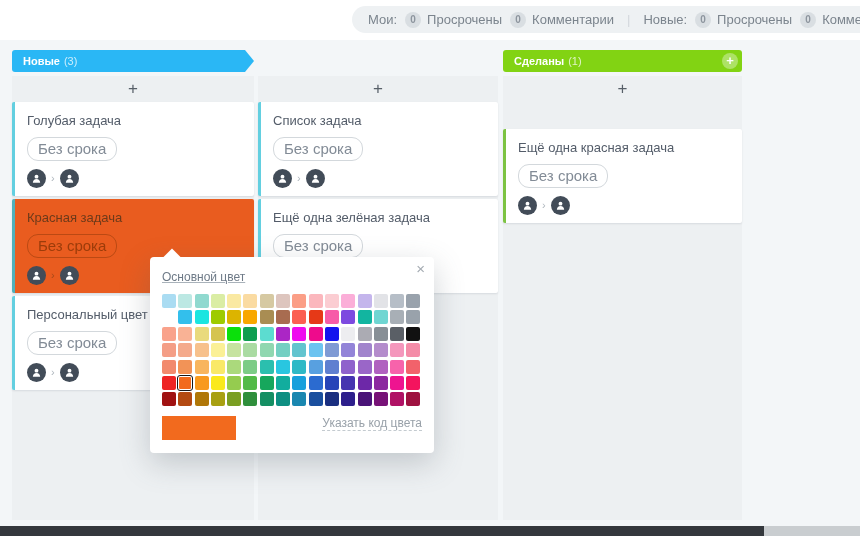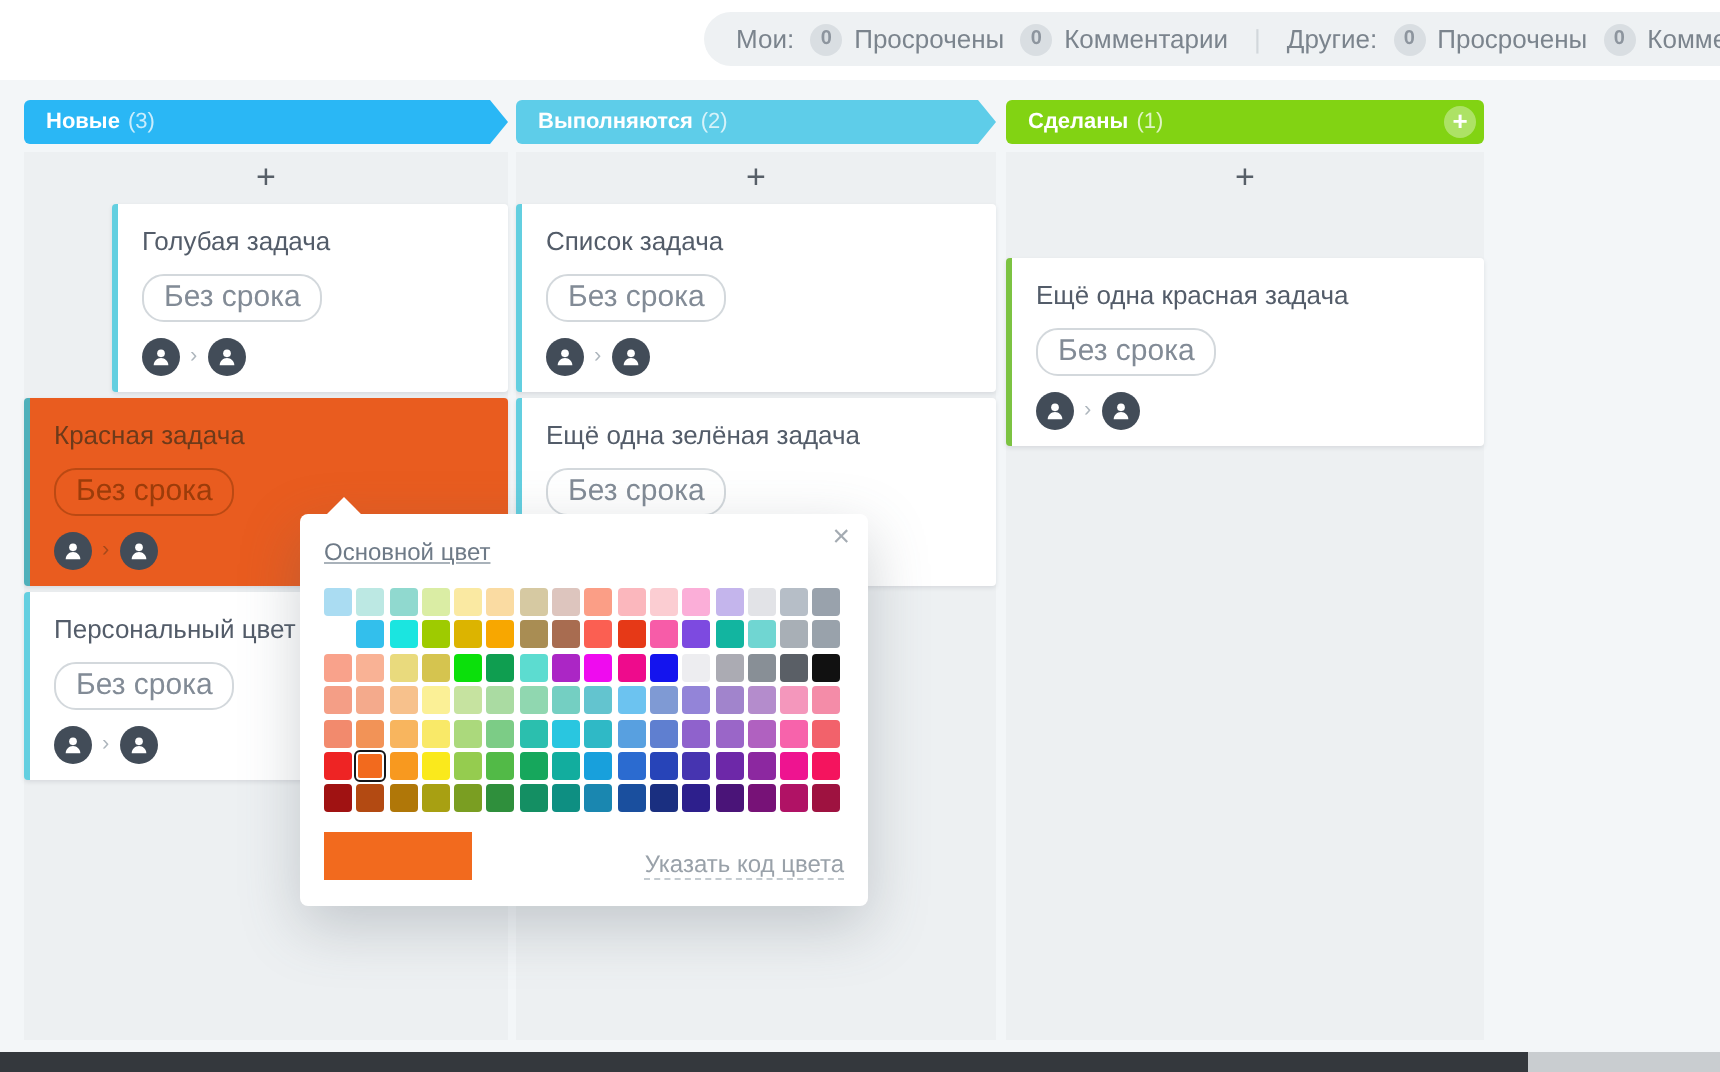--- a/index.html
+++ b/index.html
@@ -55,21 +55,21 @@
   
   .popup { position:absolute; left:150px; top:257px; width:284px; height:196px; background:#fff;
            border-radius:4px; box-shadow:0 10px 30px rgba(83,92,105,.28); z-index:20; padding:10px 12px; }
   .popup-arrow { position:absolute; top:-6px; left:16px; width:12px; height:12px; background:#fff; transform:rotate(45deg); }
   .popup-close { position:absolute; top:4px; right:9px; font-size:15px; color:#a4abb2; cursor:pointer; line-height:15px; }
   .primary-link { font-size:12px; color:#6e7a87; text-decoration:underline; text-decoration-color:#a9b2ba;
                   cursor:pointer; display:inline-block; }
   .palette { margin-top:9px; display:grid; grid-template-columns:repeat(16,14px); gap:2.4px 2.3px; }
   .swatch { width:14px; height:14px; border-radius:2px; cursor:pointer; }
   .swatch.sel { border:1.5px solid #fff; outline:1.6px solid #14161a; }
-  .popup-footer { margin-top:10px; display:flex; justify-content:space-between; align-items:flex-end; }
+  .popup-footer { margin-top:10px; display:flex; justify-content:space-between; align-items:flex-start; }
   .preview { width:74px; height:24px; }
   .code-link { font-size:12px; color:#99a1a9; border-bottom:1px dashed #c4cbd0; cursor:pointer; }
 
   
   .footer-dark  { position:absolute; left:0; bottom:0; width:764px; height:10px; background:#34383d; }
   .footer-light { position:absolute; left:764px; right:0; bottom:0; height:10px; background:#c9cdd0; }
 </style>
 </head>
 <body>
 
@@ -78,41 +78,41 @@
       <span class="cgroup-label">Мои:</span>
       <span class="citem">
         <span class="cbadge">0</span>
         <span class="clabel">Просрочены</span>
       </span>
       <span class="citem">
         <span class="cbadge">0</span>
         <span class="clabel">Комментарии</span>
       </span>
       <span class="csep">|</span>
-      <span class="cgroup-label">Другие:</span>
+      <span class="cgroup-label">Новые:</span>
       <span class="citem">
         <span class="cbadge">0</span>
         <span class="clabel">Просрочены</span>
       </span>
       <span class="citem">
         <span class="cbadge">0</span>
         <span class="clabel">Комментарии</span>
       </span>
     </div>
 </div>
 
 <div class="board">
     <div class="column col-p0">
       <div class="col-header arrow" style="--hc: #2ab7f5;">
         <span class="col-title">Новые</span>
         <span class="col-count">(3)</span>
       </div>
       <div class="col-body">
         <div class="add-row">+</div>
-        <div class="card" style="--ac: #63cfe0; background: rgb(255, 255, 255); margin-left: 44px;"><div class="card-title">Голубая задача</div><span class="badge">Без срока</span><div class="avatars">
+        <div class="card" style="--ac: #63cfe0; background: rgb(255, 255, 255);"><div class="card-title">Голубая задача</div><span class="badge">Без срока</span><div class="avatars">
             <span class="avatar">
               <svg width="11" height="11" viewBox="0 0 24 24">
                 <circle cx="12" cy="8" r="4.2" fill="#fff"></circle>
                 <path d="M4 21c0-4.4 3.6-8 8-8s8 3.6 8 8z" fill="#fff"></path>
               </svg>
             </span>
             <span class="av-sep">›</span>
             <span class="avatar">
               <svg width="11" height="11" viewBox="0 0 24 24">
                 <circle cx="12" cy="8" r="4.2" fill="#fff"></circle>
@@ -146,24 +146,20 @@
             <span class="avatar">
               <svg width="11" height="11" viewBox="0 0 24 24">
                 <circle cx="12" cy="8" r="4.2" fill="#fff"></circle>
                 <path d="M4 21c0-4.4 3.6-8 8-8s8 3.6 8 8z" fill="#fff"></path>
               </svg>
             </span>
           </div></div>
       </div>
     </div>
     <div class="column col-p1">
-      <div class="col-header arrow" style="--hc: #5ecde9;">
-        <span class="col-title">Выполняются</span>
-        <span class="col-count">(2)</span>
-      </div>
       <div class="col-body">
         <div class="add-row">+</div>
         <div class="card" style="--ac: #63cfe0; background: rgb(255, 255, 255);"><div class="card-title">Список задача</div><span class="badge">Без срока</span><div class="avatars">
             <span class="avatar">
               <svg width="11" height="11" viewBox="0 0 24 24">
                 <circle cx="12" cy="8" r="4.2" fill="#fff"></circle>
                 <path d="M4 21c0-4.4 3.6-8 8-8s8 3.6 8 8z" fill="#fff"></path>
               </svg>
             </span>
             <span class="av-sep">›</span>

